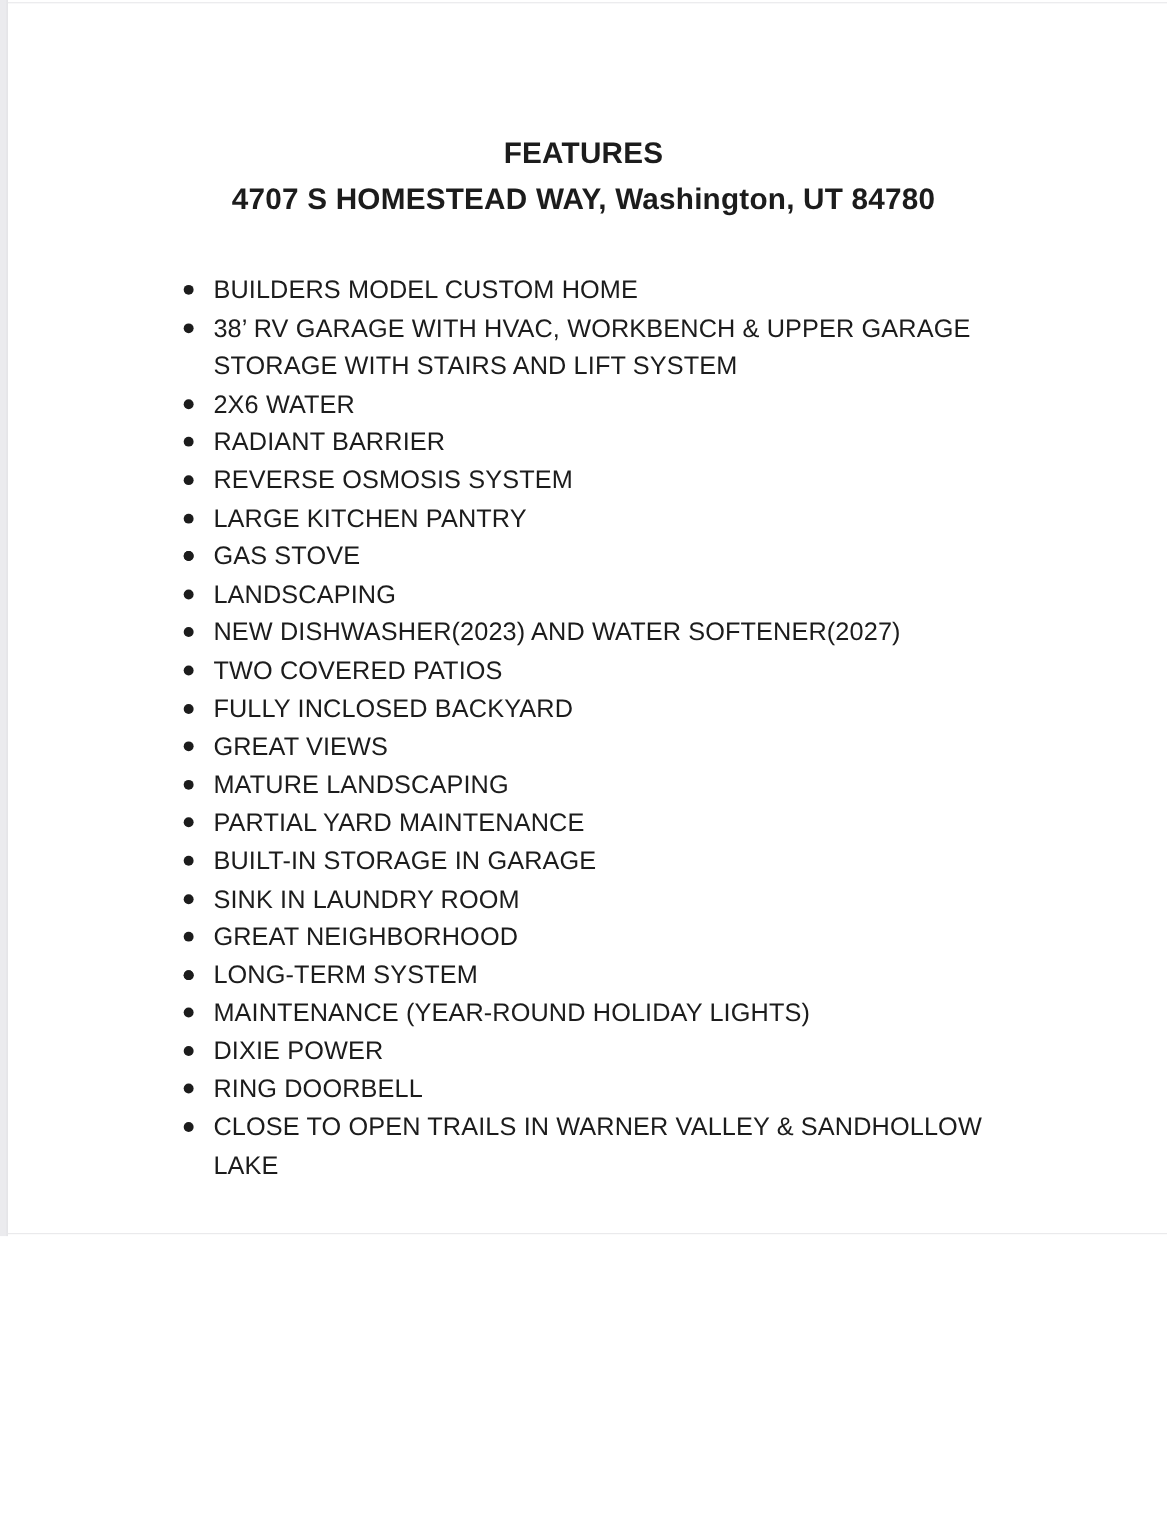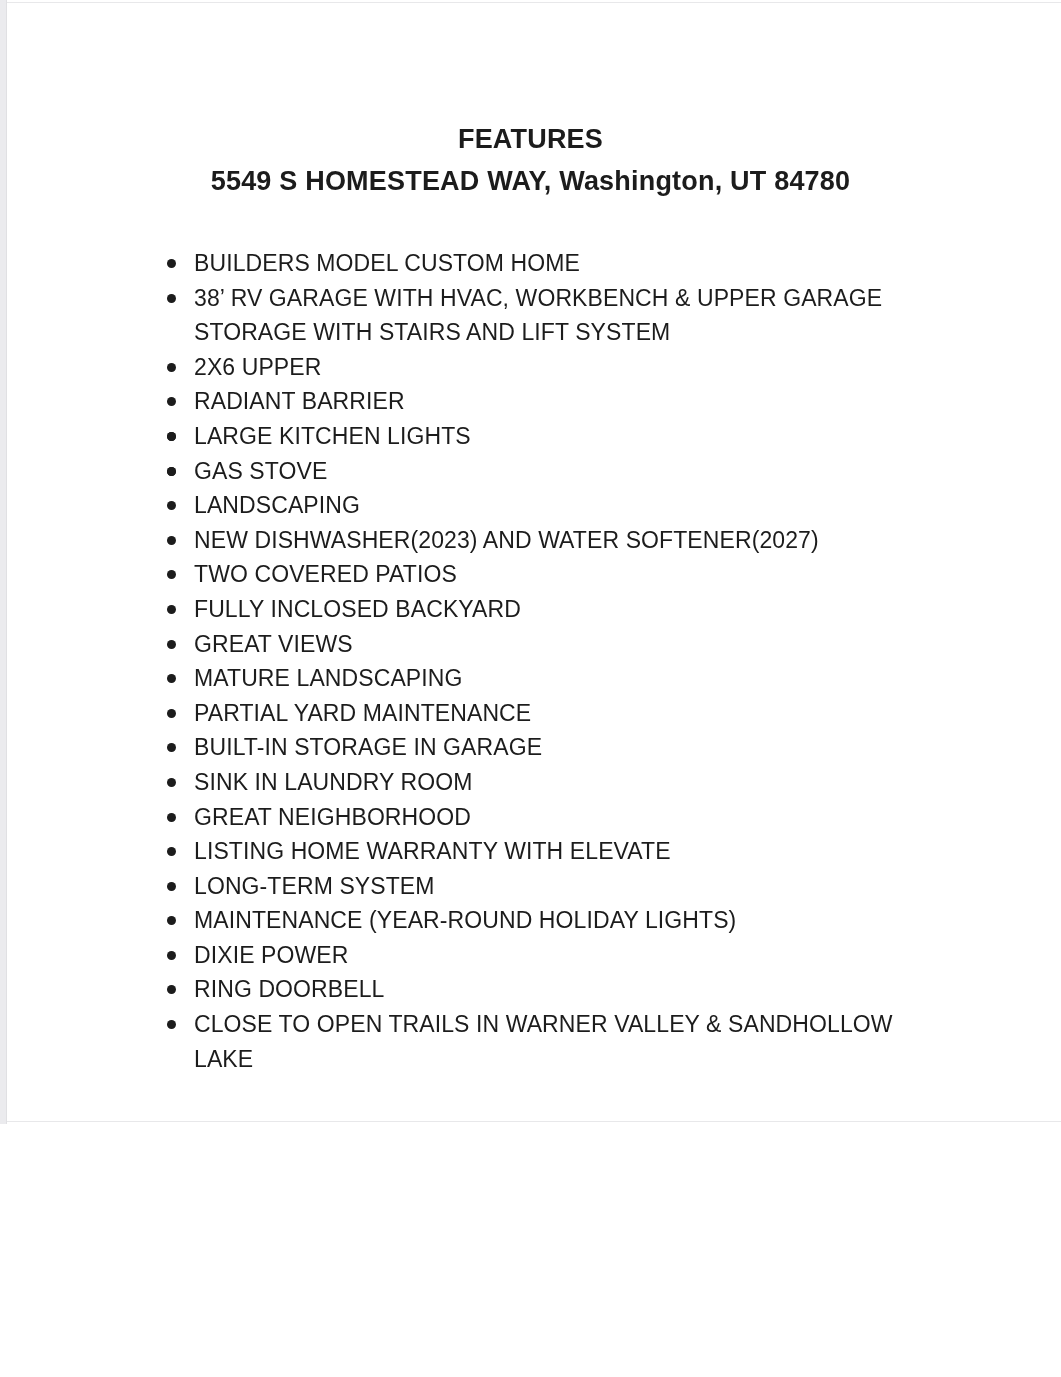--- a/index.html
+++ b/index.html
@@ -74,42 +74,42 @@
 </head>
 <body>
 
 <div class="page">
   <div class="edge-left"></div>
   <div class="edge-top"></div>
   <div class="edge-bottom"></div>
 
   <div class="doc-header">
     <h1 class="doc-title">FEATURES</h1>
-    <h2 class="doc-subtitle">5549 S HOMESTEAD WAY, Washington, UT 84780</h2>
+    <h2 class="doc-subtitle">4707 S HOMESTEAD WAY, Washington, UT 84780</h2>
   </div>
 
   <ul class="features-list">
       <li class="feature-item"><span class="bullet"></span><span class="feature-text">BUILDERS MODEL CUSTOM HOME</span></li>
       <li class="feature-item"><span class="bullet"></span><span class="feature-text">38’ RV GARAGE WITH HVAC, WORKBENCH &amp; UPPER GARAGE STORAGE WITH STAIRS AND LIFT SYSTEM</span></li>
-      <li class="feature-item"><span class="bullet"></span><span class="feature-text">2X6 UPPER</span></li>
+      <li class="feature-item"><span class="bullet"></span><span class="feature-text">2X6 WATER</span></li>
       <li class="feature-item"><span class="bullet"></span><span class="feature-text">RADIANT BARRIER</span></li>
-      <li class="feature-item"><span class="bullet"></span></li>
-      <li class="feature-item"><span class="bullet"></span><span class="feature-text">LARGE KITCHEN LIGHTS</span></li>
+      <li class="feature-item"><span class="bullet"></span><span class="feature-text">REVERSE OSMOSIS SYSTEM</span></li>
+      <li class="feature-item"><span class="bullet"></span><span class="feature-text">LARGE KITCHEN PANTRY</span></li>
       <li class="feature-item"><span class="bullet"></span></li>
       <li class="feature-item"><span class="bullet"></span><span class="feature-text">GAS STOVE</span></li>
       <li class="feature-item"><span class="bullet"></span><span class="feature-text">LANDSCAPING</span></li>
       <li class="feature-item"><span class="bullet"></span><span class="feature-text">NEW DISHWASHER(2023) AND WATER SOFTENER(2027)</span></li>
       <li class="feature-item"><span class="bullet"></span><span class="feature-text">TWO COVERED PATIOS</span></li>
       <li class="feature-item"><span class="bullet"></span><span class="feature-text">FULLY INCLOSED BACKYARD</span></li>
       <li class="feature-item"><span class="bullet"></span><span class="feature-text">GREAT VIEWS</span></li>
       <li class="feature-item"><span class="bullet"></span><span class="feature-text">MATURE LANDSCAPING</span></li>
       <li class="feature-item"><span class="bullet"></span><span class="feature-text">PARTIAL YARD MAINTENANCE</span></li>
       <li class="feature-item"><span class="bullet"></span><span class="feature-text">BUILT-IN STORAGE IN GARAGE</span></li>
       <li class="feature-item"><span class="bullet"></span><span class="feature-text">SINK IN LAUNDRY ROOM</span></li>
       <li class="feature-item"><span class="bullet"></span><span class="feature-text">GREAT NEIGHBORHOOD</span></li>
-      <li class="feature-item"><span class="bullet"></span><span class="feature-text">LISTING HOME WARRANTY WITH ELEVATE</span></li>
+      <li class="feature-item"><span class="bullet"></span></li>
       <li class="feature-item"><span class="bullet"></span><span class="feature-text">LONG-TERM SYSTEM</span></li>
       <li class="feature-item"><span class="bullet"></span><span class="feature-text">MAINTENANCE (YEAR-ROUND HOLIDAY LIGHTS)</span></li>
       <li class="feature-item"><span class="bullet"></span><span class="feature-text">DIXIE POWER</span></li>
       <li class="feature-item"><span class="bullet"></span><span class="feature-text">RING DOORBELL</span></li>
       <li class="feature-item"><span class="bullet"></span><span class="feature-text">CLOSE TO OPEN TRAILS IN WARNER VALLEY &amp; SANDHOLLOW LAKE</span></li>
     </ul>
 </div>
 
 </body></html>

